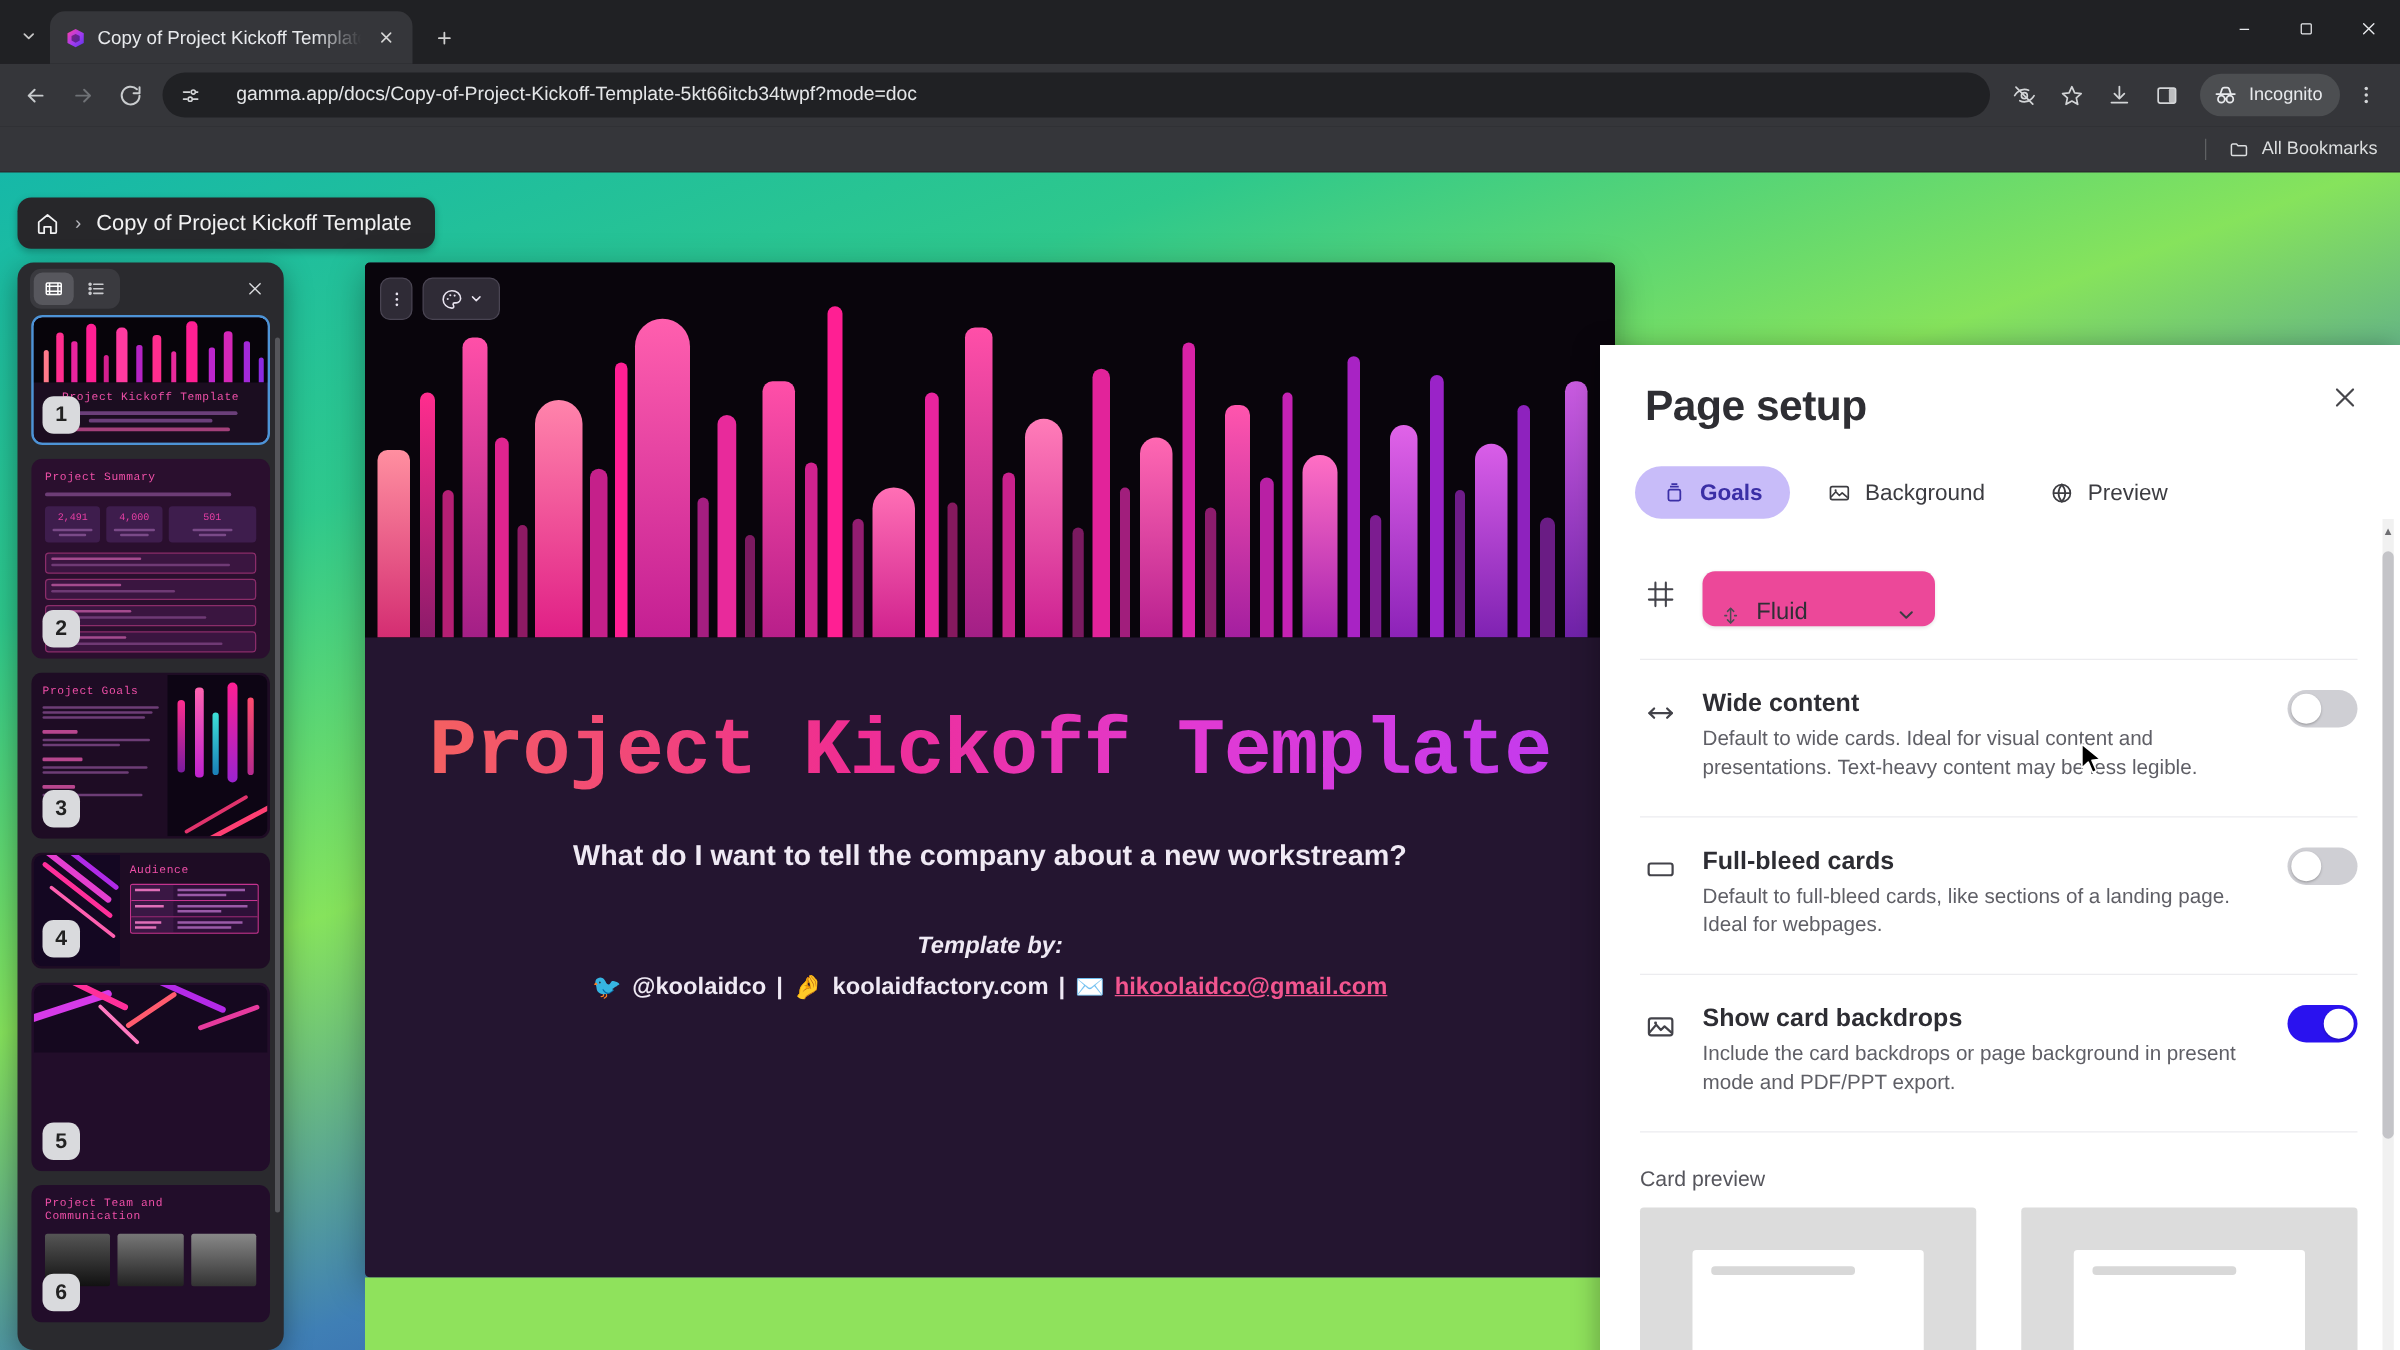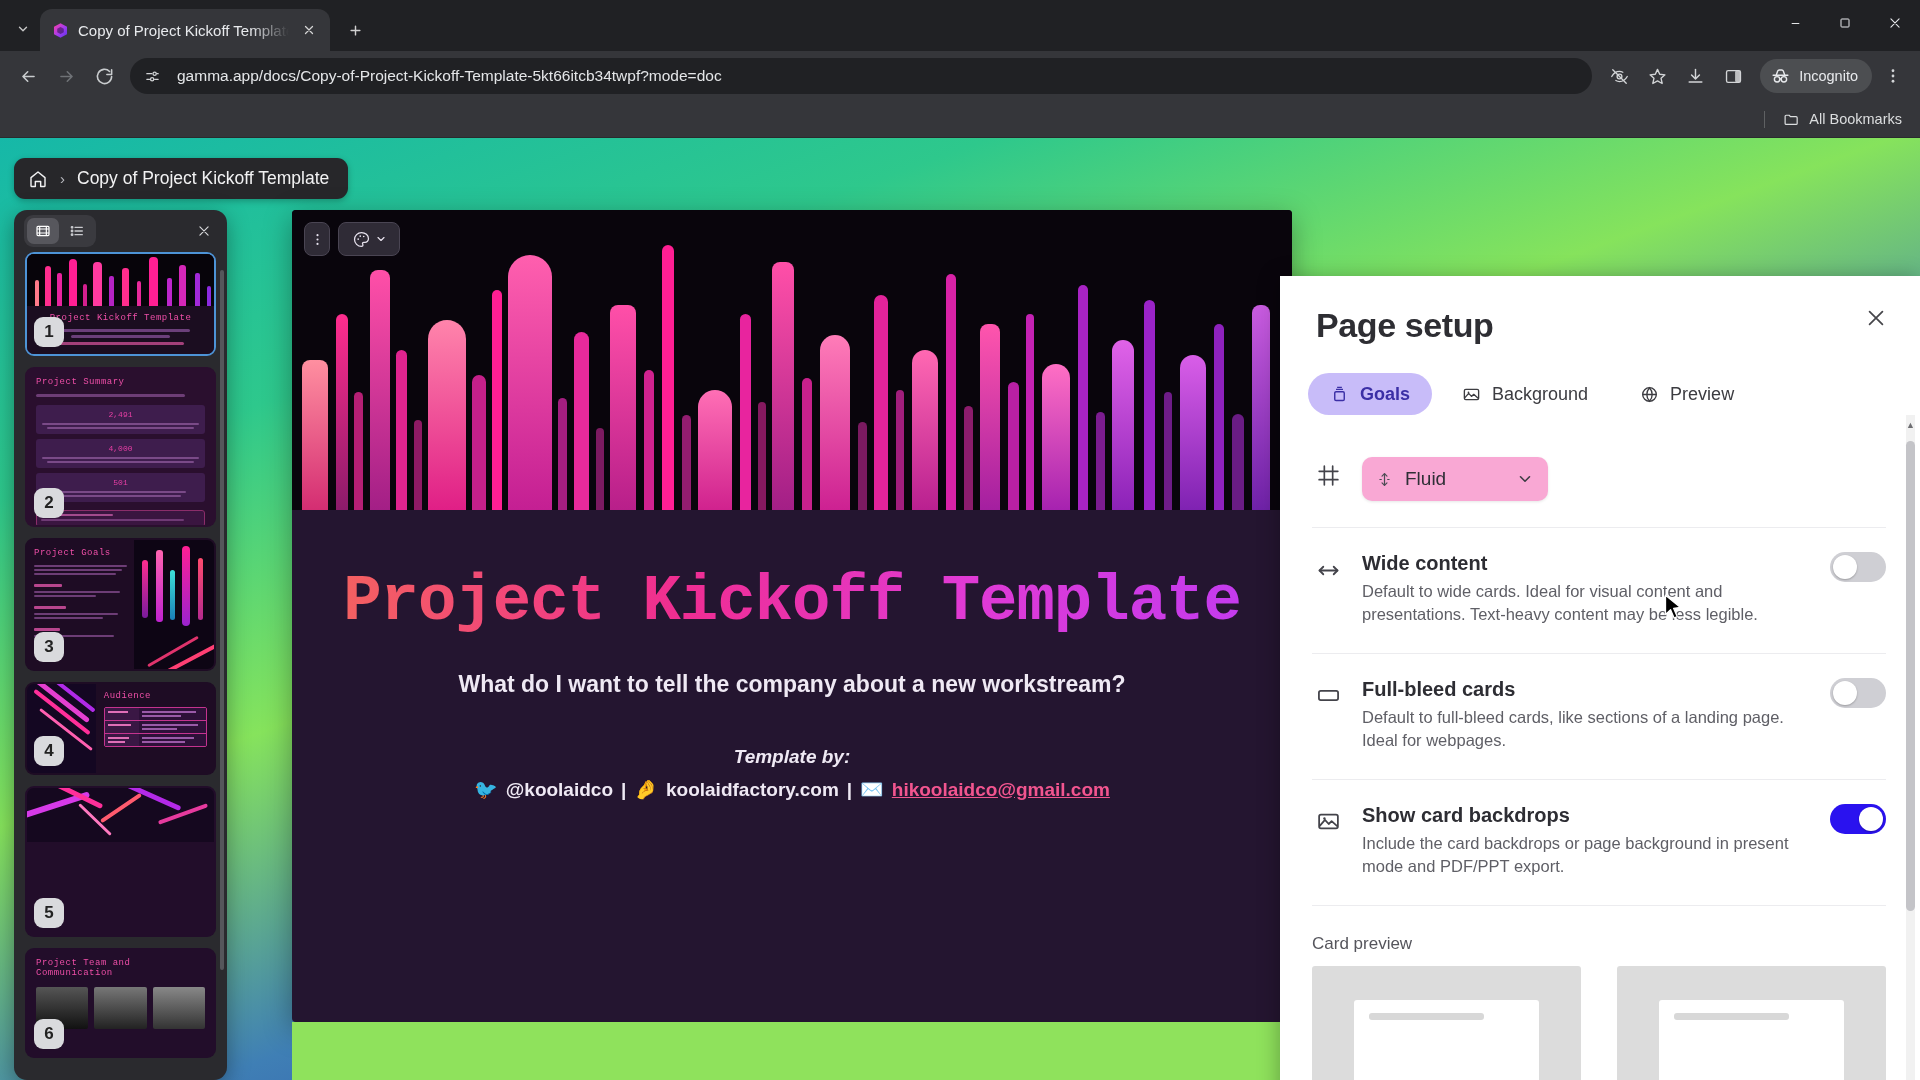--- a/index.html
+++ b/index.html
@@ -48,21 +48,21 @@
 
   .toolbar {
     height: 50px; background:#35363a; display:flex; align-items:center;
     padding: 0 10px; gap: 2px;
   }
   .navbtn { width:36px; height:36px; border-radius:50%; display:flex; align-items:center; justify-content:center; color:#c9ccce; }
   .navbtn.disabled { color:#6f7276; }
   .omnibox {
     flex:1; height:36px; background:#202124; border-radius:18px;
     display:flex; align-items:center; padding: 0 8px 0 14px; margin: 0 8px 0 6px;
-    gap: 16px; min-width:0;
+    gap: 28px; min-width:0;
   }
   .omnibox .url { color:#e4e6e8; font-size:15.5px; white-space:nowrap; overflow:hidden; text-overflow:ellipsis; }
   .tb-icons { display:flex; align-items:center; gap:4px; }
   .tb-icon { width:34px; height:34px; border-radius:50%; display:flex; align-items:center; justify-content:center; color:#d3d5d7; }
   .incognito-pill {
     height:34px; background:#4c4e51; border-radius:17px; display:flex; align-items:center;
     gap:8px; padding: 0 14px 0 10px; color:#e8eaed; font-size:14.5px; margin-left:6px;
   }
   .bookmarkbar {
     height: 37px; background:#35363a; display:flex; align-items:center;
@@ -177,22 +177,22 @@
 
   .row { display:flex; gap:18px; padding: 24px 0 26px; border-bottom:1px solid #ececef; align-items:flex-start; }
   .row:last-of-type { border-bottom:none; }
   .row .ic { flex:0 0 32px; height:32px; display:flex; align-items:center; justify-content:center; color:#43434a; margin-top:2px; }
   .row .txt { flex:1; min-width:0; }
   .row .rt { font-size:20px; font-weight:700; color:#2d2d33; }
   .row .rd { font-size:16.5px; color:#5f5f66; line-height:1.42; margin-top:5px; max-width:430px; }
   .row .ctl { flex:0 0 auto; display:flex; align-items:center; }
 
   .selectbox {
-    height:44px; min-width:186px; background:#f9a8d4; border-radius:10px;
-    display:flex; align-items:center; gap:12px; padding: 0 14px 0 14px;
+    height:44px; min-width:186px; background:#ec4899; border-radius:10px;
+    display:flex; align-items:flex-end; gap:12px; padding: 0 14px 0 14px;
     font-size:19px; color:#2f2f36; box-shadow: 0 1px 3px rgba(0,0,0,.10);
   }
   .selectbox .sv { flex:1; }
   .toggle { width:56px; height:30px; border-radius:15px; background:#cfcfd4; position:relative; }
   .toggle .kn { position:absolute; top:3px; left:3px; width:24px; height:24px; border-radius:50%; background:#fff; box-shadow:0 1px 2px rgba(0,0,0,.25); }
   .toggle.on { background:#2a12ef; }
   .toggle.on .kn { left:29px; }
 
   .prevlabel { font-size:17px; color:#55555c; padding: 28px 0 12px; }
   .prevgrid { display:flex; gap:36px; }
@@ -423,21 +423,21 @@
               <div style="height:3px;background:#a3407a;margin:0 20px;border-radius:2px"></div>
             </div>
           </div>
           <div class="num">1</div>
         </div>
 
         <div class="thumb" style="height:160px;background:#2a0f2e;">
           <div class="tbody" style="padding:8px 9px;">
             <div class="tt" style="font-size:9px;">Project Summary</div>
             <div style="height:3px;background:#6d3d76;margin:7px 0 8px;border-radius:2px;width:88%"></div>
-            <div style="display:flex;gap:5px;flex-direction:column;">
+            <div style="display:flex;gap:5px;">
               <div style="flex:1;background:#3e1d4d;border-radius:3px;padding:5px 3px;text-align:center">
                 <div style="color:#e83fa5;font-size:8px;font-family:'Liberation Mono',monospace">2,491</div>
                 <div style="height:2px;background:#7a4a88;margin:4px 3px 2px;border-radius:1px"></div>
                 <div style="height:2px;background:#7a4a88;margin:0 8px;border-radius:1px"></div>
               </div>
               <div style="flex:1;background:#3e1d4d;border-radius:3px;padding:5px 3px;text-align:center">
                 <div style="color:#e83fa5;font-size:8px;font-family:'Liberation Mono',monospace">4,000</div>
                 <div style="height:2px;background:#7a4a88;margin:4px 3px 2px;border-radius:1px"></div>
                 <div style="height:2px;background:#7a4a88;margin:0 8px;border-radius:1px"></div>
               </div>

